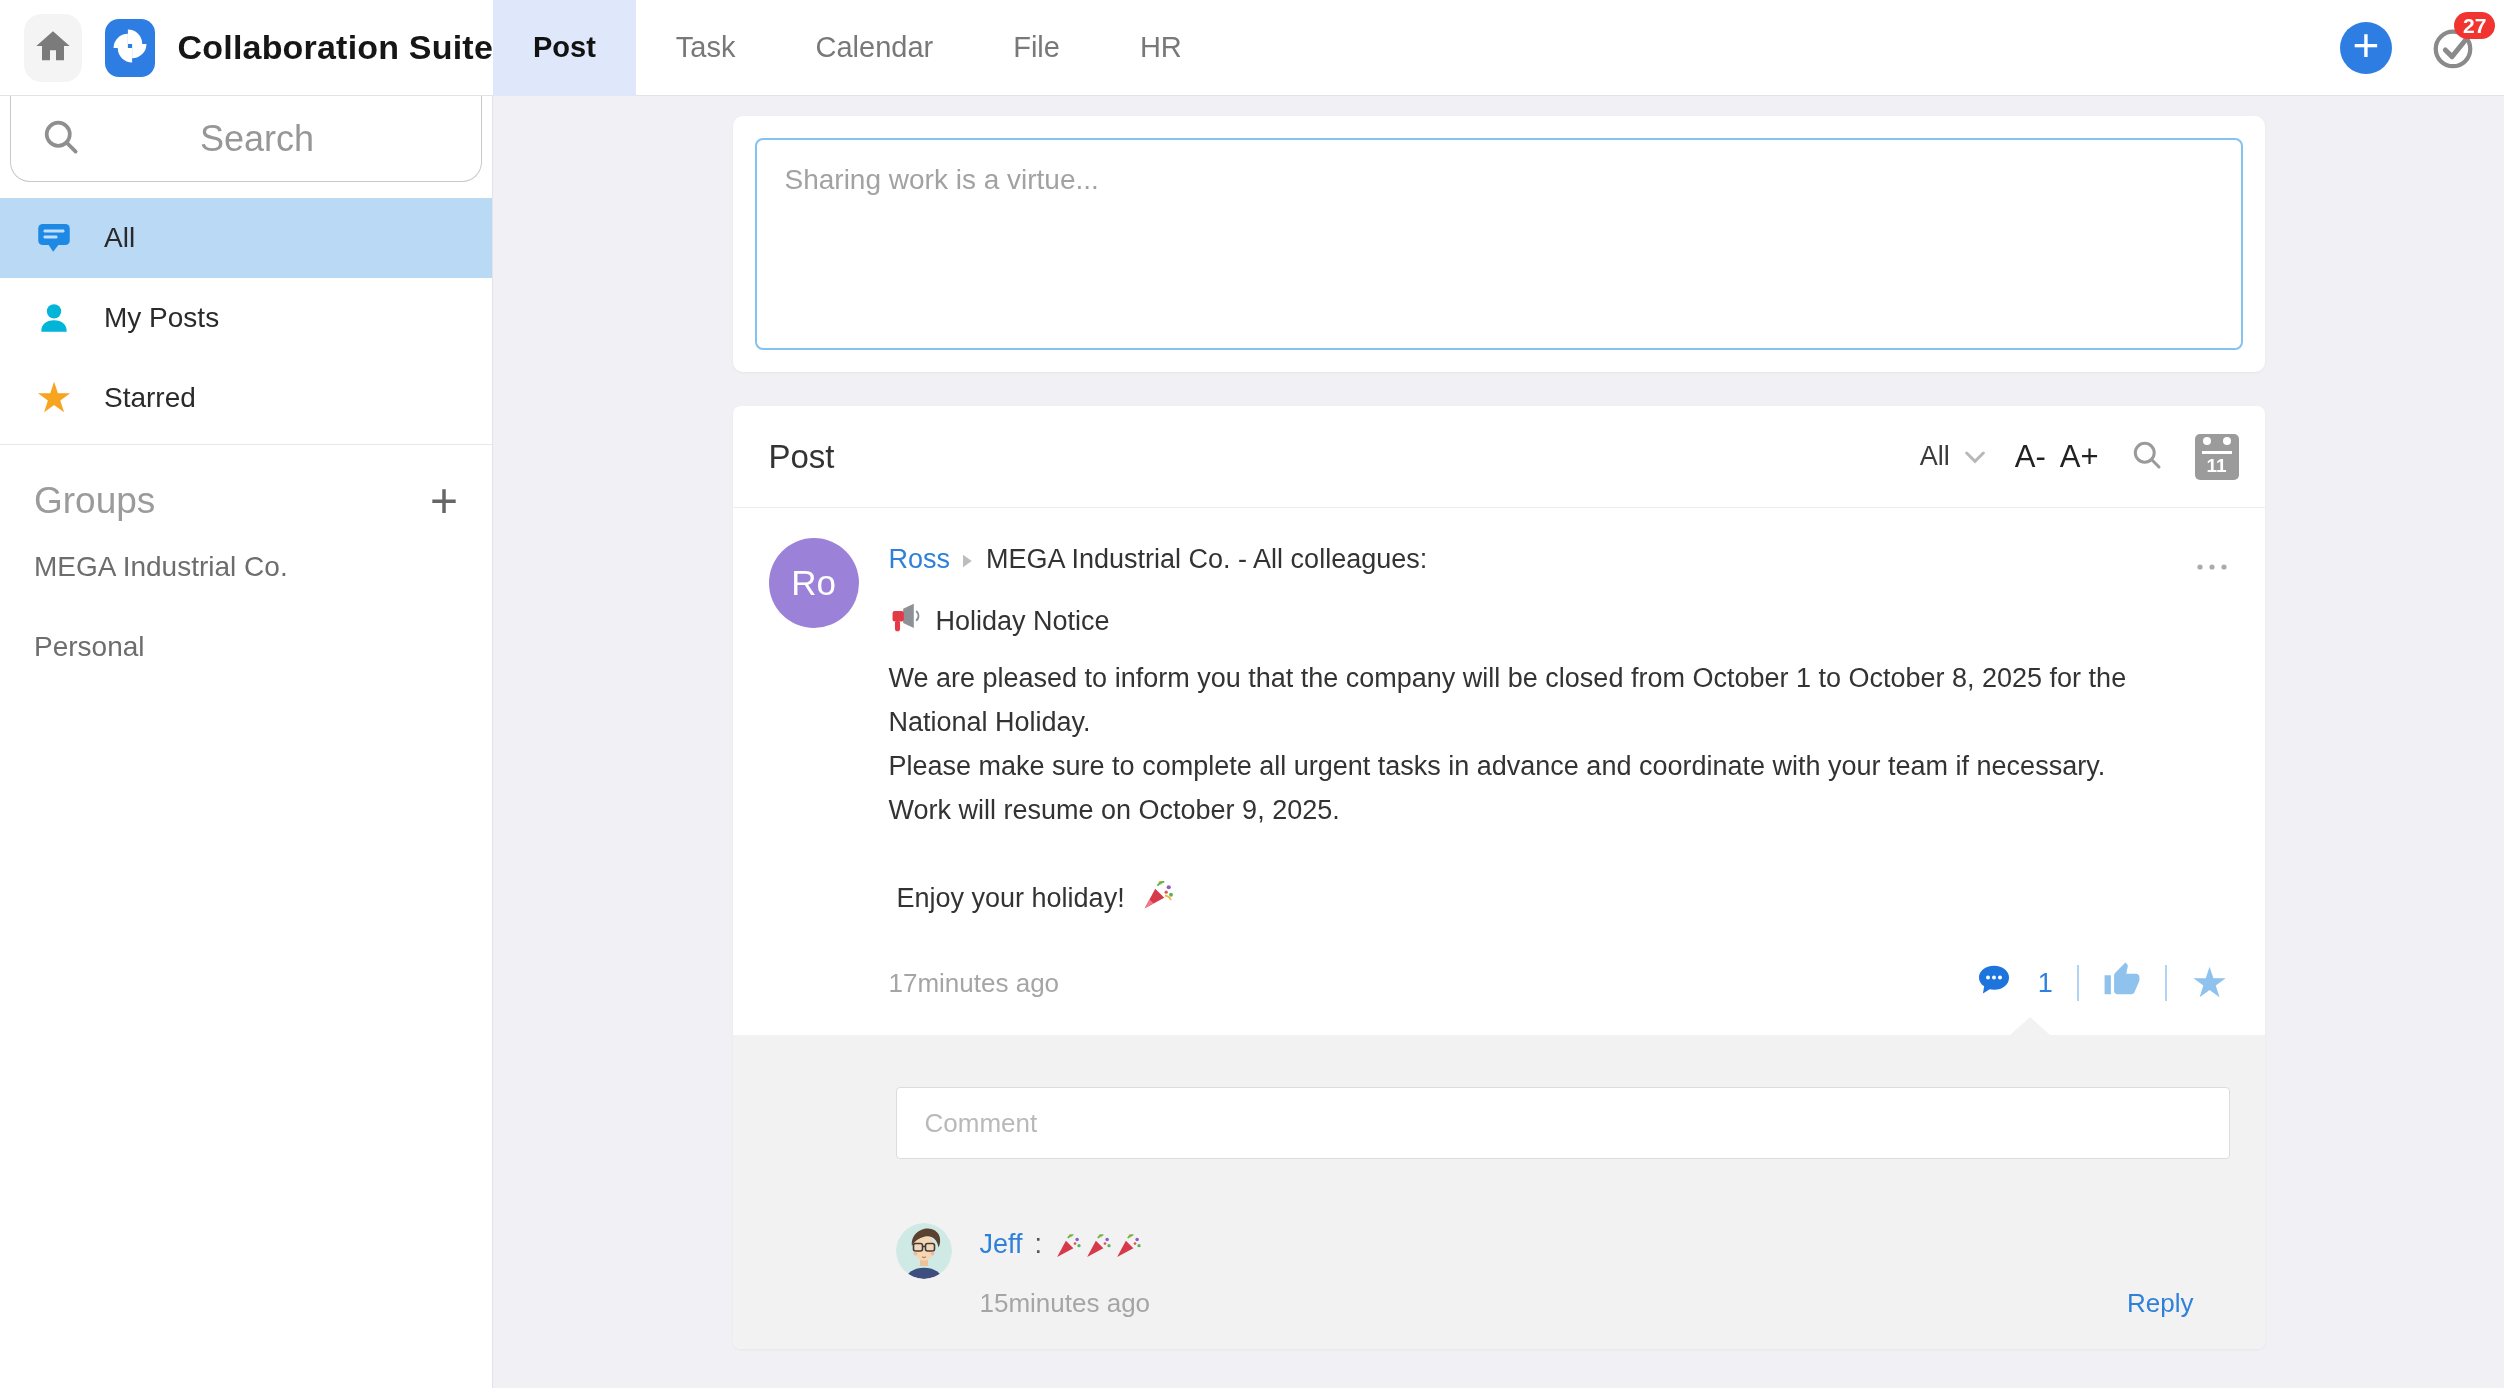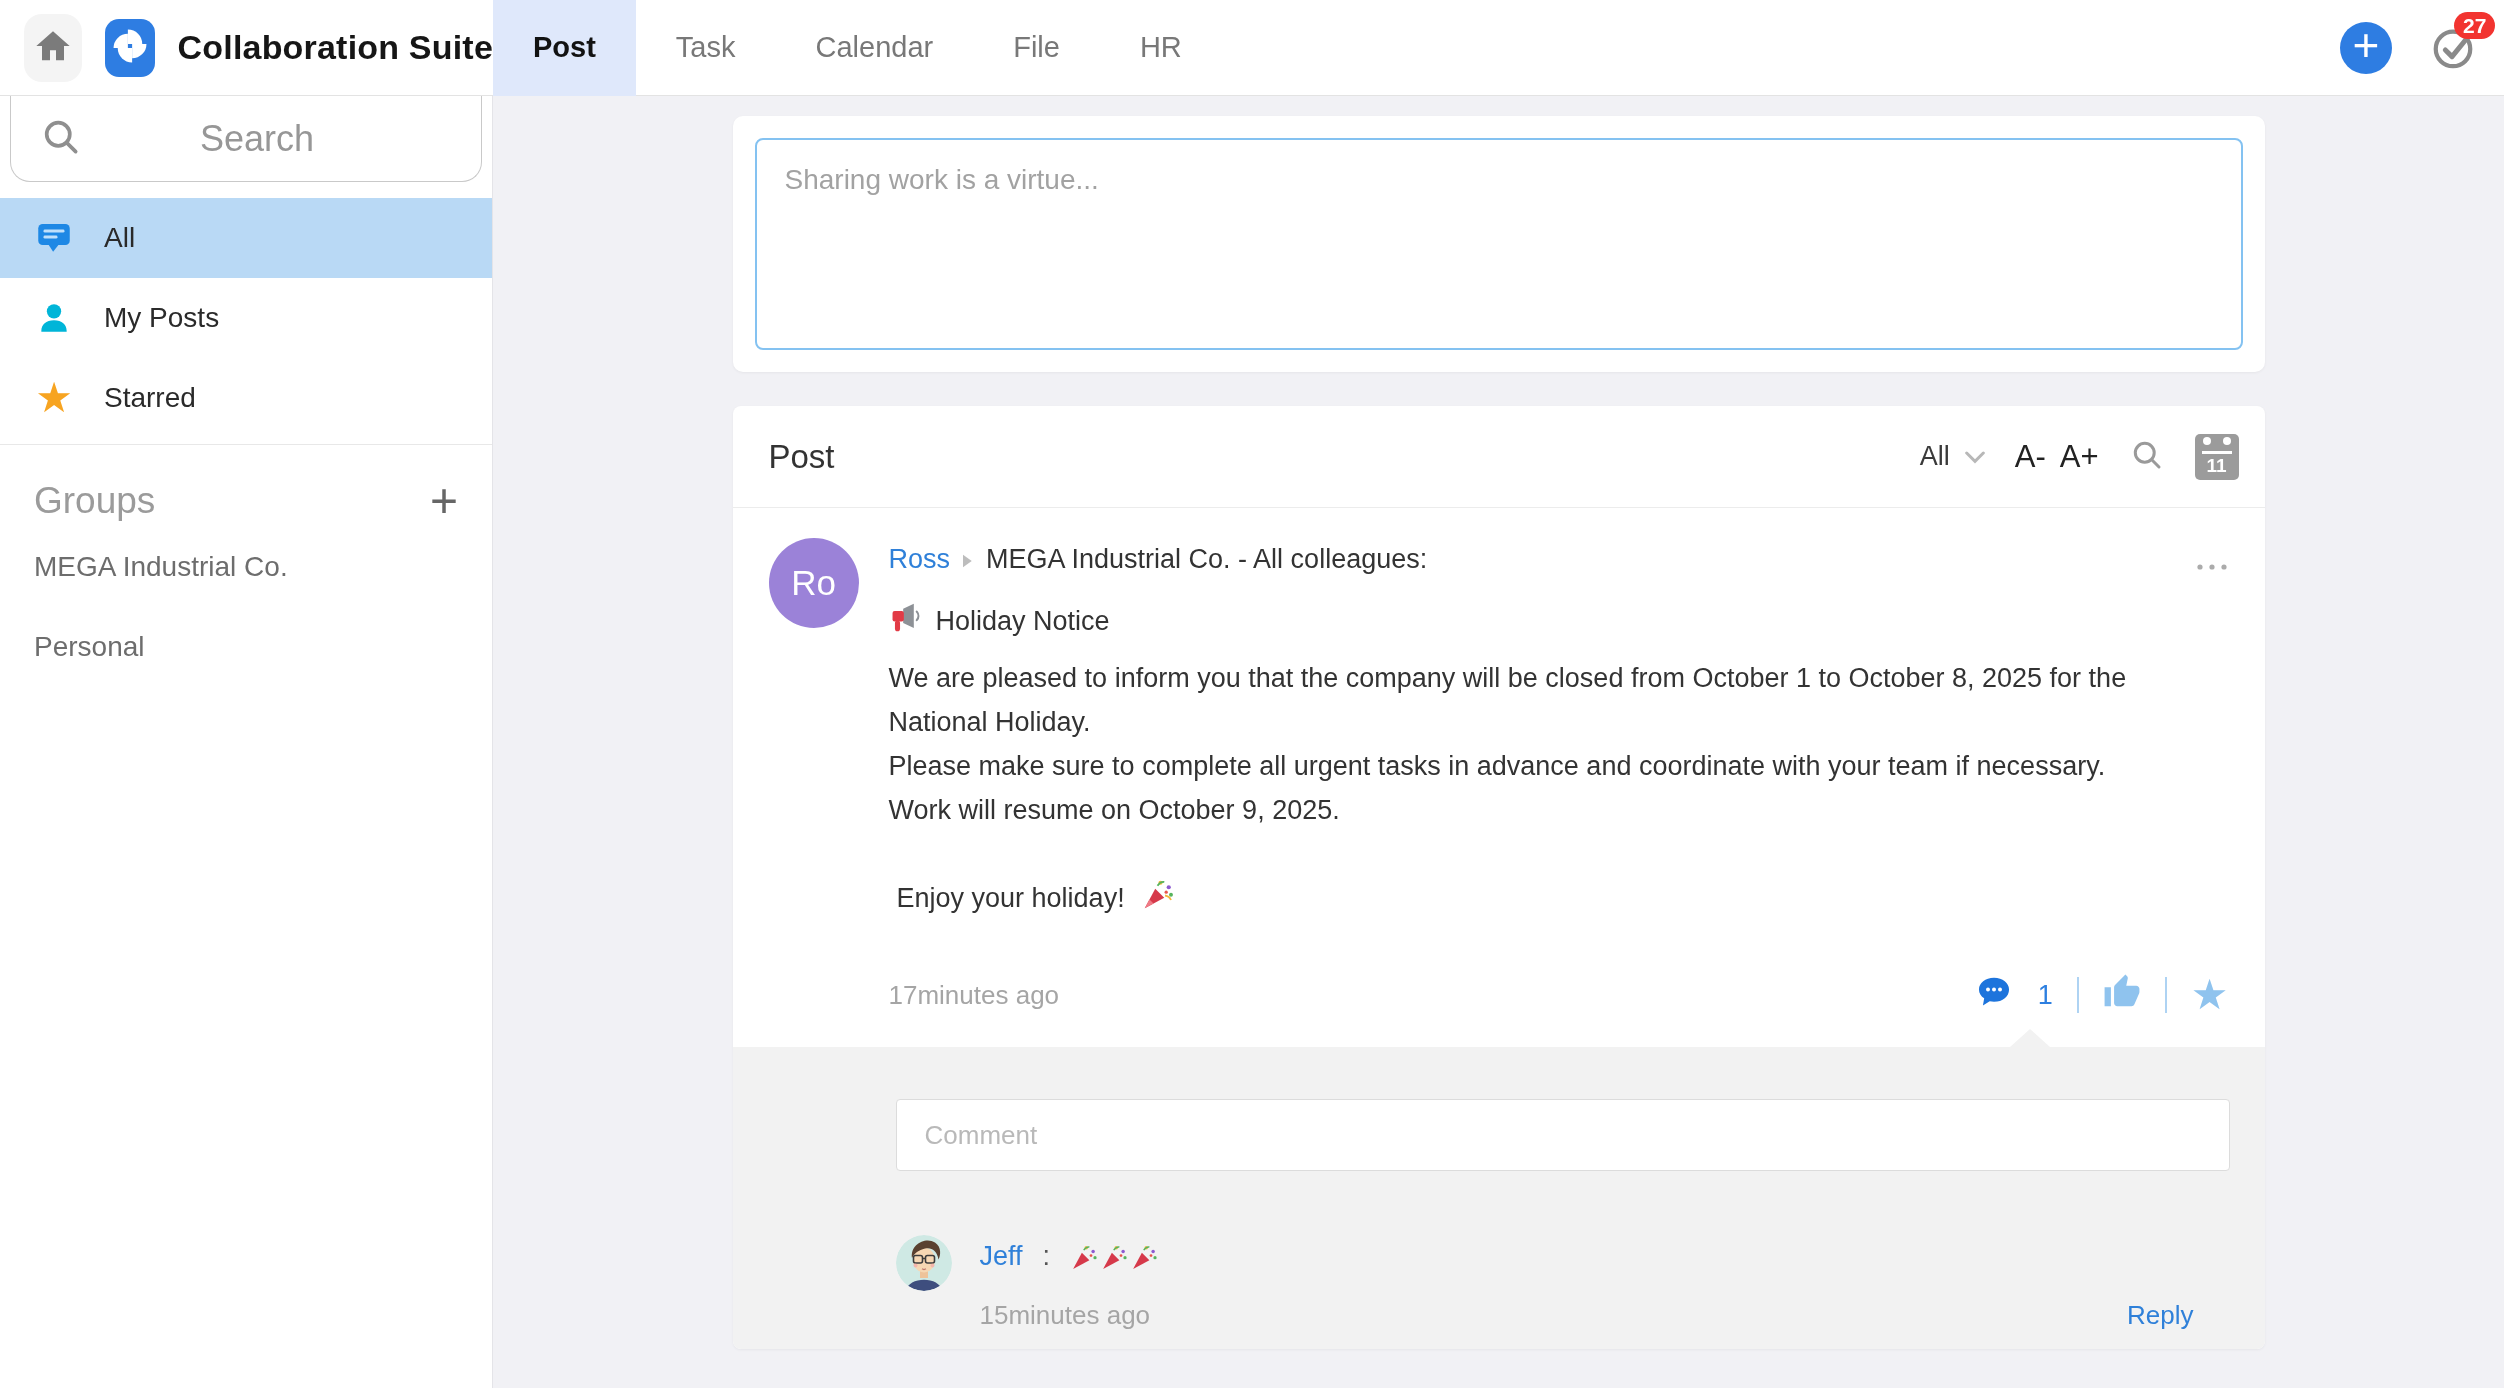--- a/index.html
+++ b/index.html
@@ -80,38 +80,38 @@
                justify-content:center; flex:none; }
   .post-content { margin-left:30px; flex:1; position:relative; font-size:27px; }
   .author-row { display:flex; align-items:center; gap:13px; margin-top:6px; }
   .author-link { color:#2f80d9; cursor:pointer; }
   .audience { color:#333; }
   .dots-menu { position:absolute; top:10px; right:0; cursor:pointer; }
   .subject-row { margin-top:26px; display:flex; align-items:center; gap:13px; }
   .post-body-text { margin-top:14px; }
   .post-body-text p { min-height:44px; line-height:44px; }
   .closing-line { display:flex; align-items:flex-start; gap:16px; min-height:44px; line-height:44px;margin-left:8px; }
-  .post-footer { display:flex; align-items:center; margin-top:42px; height:56px; }
+  .post-footer { display:flex; align-items:center; margin-top:30px; height:56px; }
   .timestamp { color:#a5a5a5; font-size:26px; }
   .actions { margin-left:auto; display:flex; align-items:center; gap:24px; }
   .count { color:#2d7fe0; font-size:27px; }
   .vdiv { width:2px; height:36px; background:#aed3f3; }
   .action-star { color:#8fc3ee; font-size:42px; line-height:1; cursor:pointer; }
   .pointer-triangle { width:0; height:0; border-left:20px solid transparent;
                       border-right:20px solid transparent; border-bottom:18px solid #f2f2f2;
                       margin-left:1277px; margin-top:6px; }
   .comment-section { background:#f2f2f2; height:330px; padding:52px 35px 0 163px; }
   .comment-input { width:100%; height:72px; border:1px solid #dcdcdc; border-radius:4px;
                    background:#fff; font-size:26px; color:#333; padding:0 28px; outline:none;
                    font-family:inherit; }
   .comment-input::placeholder { color:#b9b9b9; }
   .comment-row { display:flex; margin-top:64px; }
   .avatar-sm { width:56px; height:56px; border-radius:50%; overflow:hidden; flex:none; }
   .comment-main { margin-left:28px; flex:1; }
-  .comment-head { display:flex; align-items:center; gap:18px; font-size:27px; margin-top:6px; }
+  .comment-head { display:flex; align-items:center; gap:10px; font-size:27px; margin-top:6px; }
   .comment-author { color:#2f80d9; cursor:pointer; }
   .comment-sep { color:#555; margin:0 2px; }
   .party-trio { display:flex; align-items:center; }
   .comment-meta { display:flex; align-items:center; margin-top:28px; font-size:26px; }
   .reply { margin-left:auto; color:#2f80d9; padding-right:36px; cursor:pointer; }
 </style>
 </head>
 <body>
 
 <div class="header">

